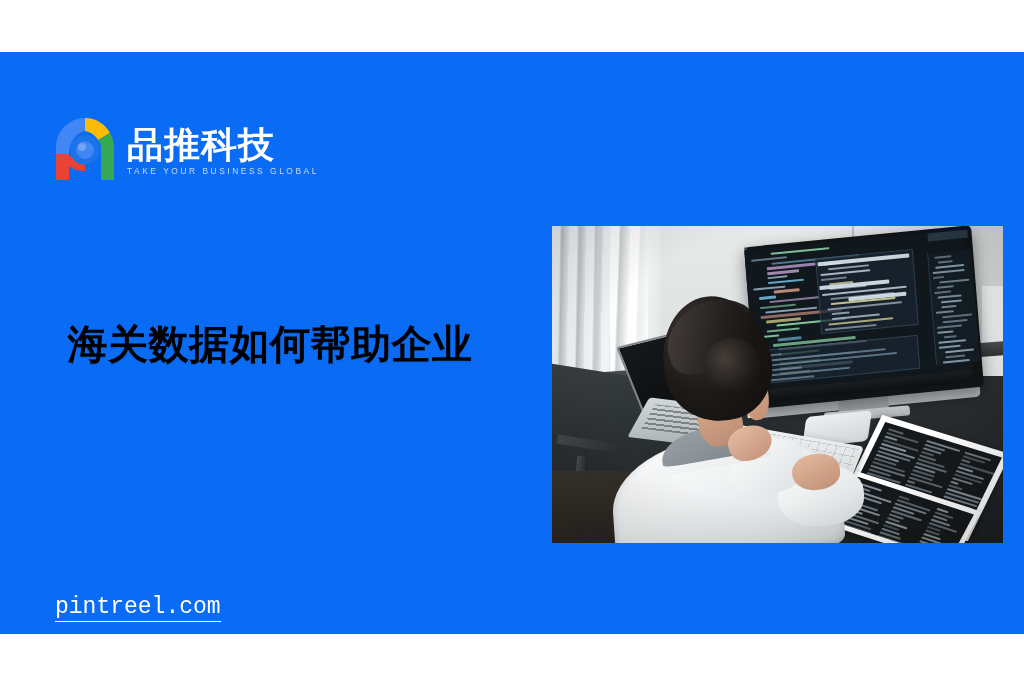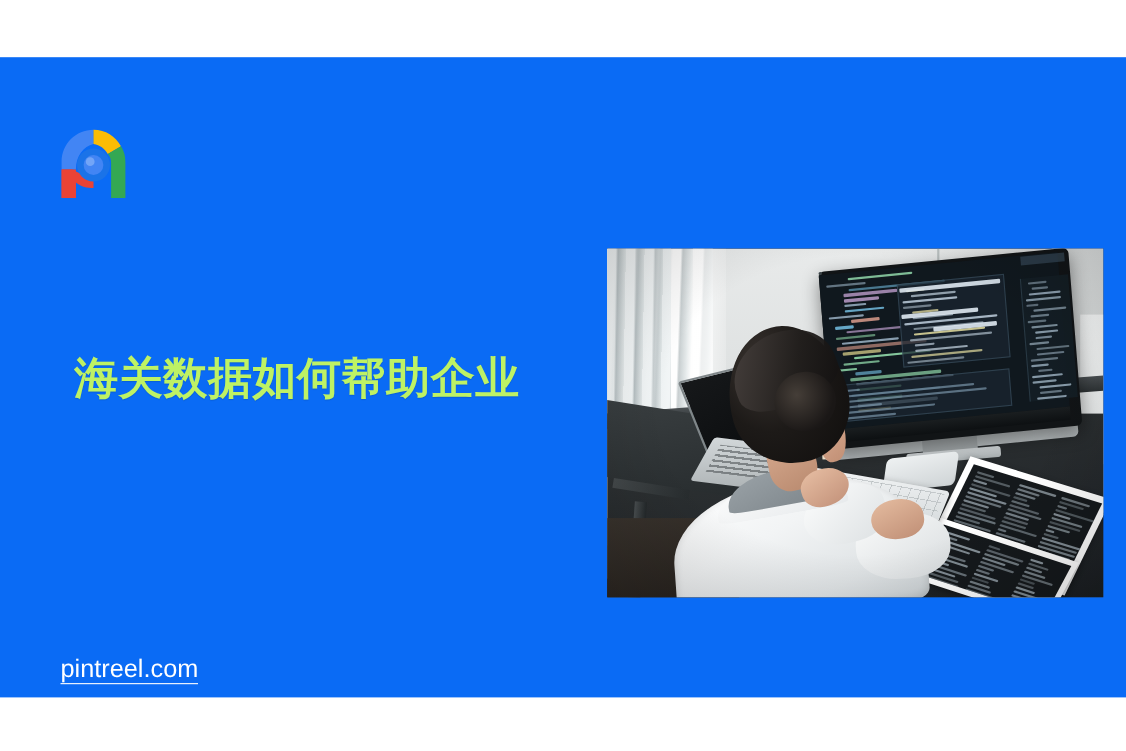--- a/index.html
+++ b/index.html
@@ -63,30 +63,30 @@
   
   .headline {
     position: absolute;
     left: 10px; top: 264px;
     width: 520px;
     text-align: center;
     font-family: "DejaVu Serif", "Liberation Serif", serif;
     font-weight: bold;
     font-size: 40px;
     line-height: 1.42;
-    color: #bef264;
+    color: #000000;
     letter-spacing: 0.5px;
     text-shadow: 0 1px 1px rgba(0,0,0,0.12);
   }
   .headline .l2 { display: block; }
   
   .site-url {
     position: absolute;
     left: 55px; top: 543px;
-    font-family: Liberation Sans, sans-serif;
+    font-family: Liberation Mono, monospace;
     font-size: 23px;
     color: #ffffff;
     text-decoration: none;
     border-bottom: 1.6px solid #ffffff;
     padding-bottom: 1px;
     line-height: 1.1;
   }
   
   .photo {
     position: absolute;
@@ -669,20 +669,24 @@
 
           <path d="M4 40 L4 66 L17 66 L17 52 C22 56 27 57 33 57 L33 45 C25 45 18 43 14 40 Z" fill="#EA4335"></path>
 
           <path d="M4 40 L17 40 L17 66 L4 66 Z" fill="#EA4335"></path>
 
           <circle cx="33" cy="36" r="15" fill="#1A73E8"></circle>
           <circle cx="33" cy="36" r="9" fill="#4285F4"></circle>
           <circle cx="30" cy="33" r="4" fill="#7BAAF7" opacity="0.85"></circle>
         </svg>
       </div>
+      <div class="logo-text-wrap">
+        <div class="logo-cn">品推科技</div>
+        <div class="logo-tag">TAKE YOUR BUSINESS GLOBAL</div>
+      </div>
     </div>
 
     <h1 class="headline">
       <span>海关数据如何帮助企业</span>
     </h1>
 
     <a class="site-url" href="#">pintreel.com</a>
 
   </div>
 </div>

